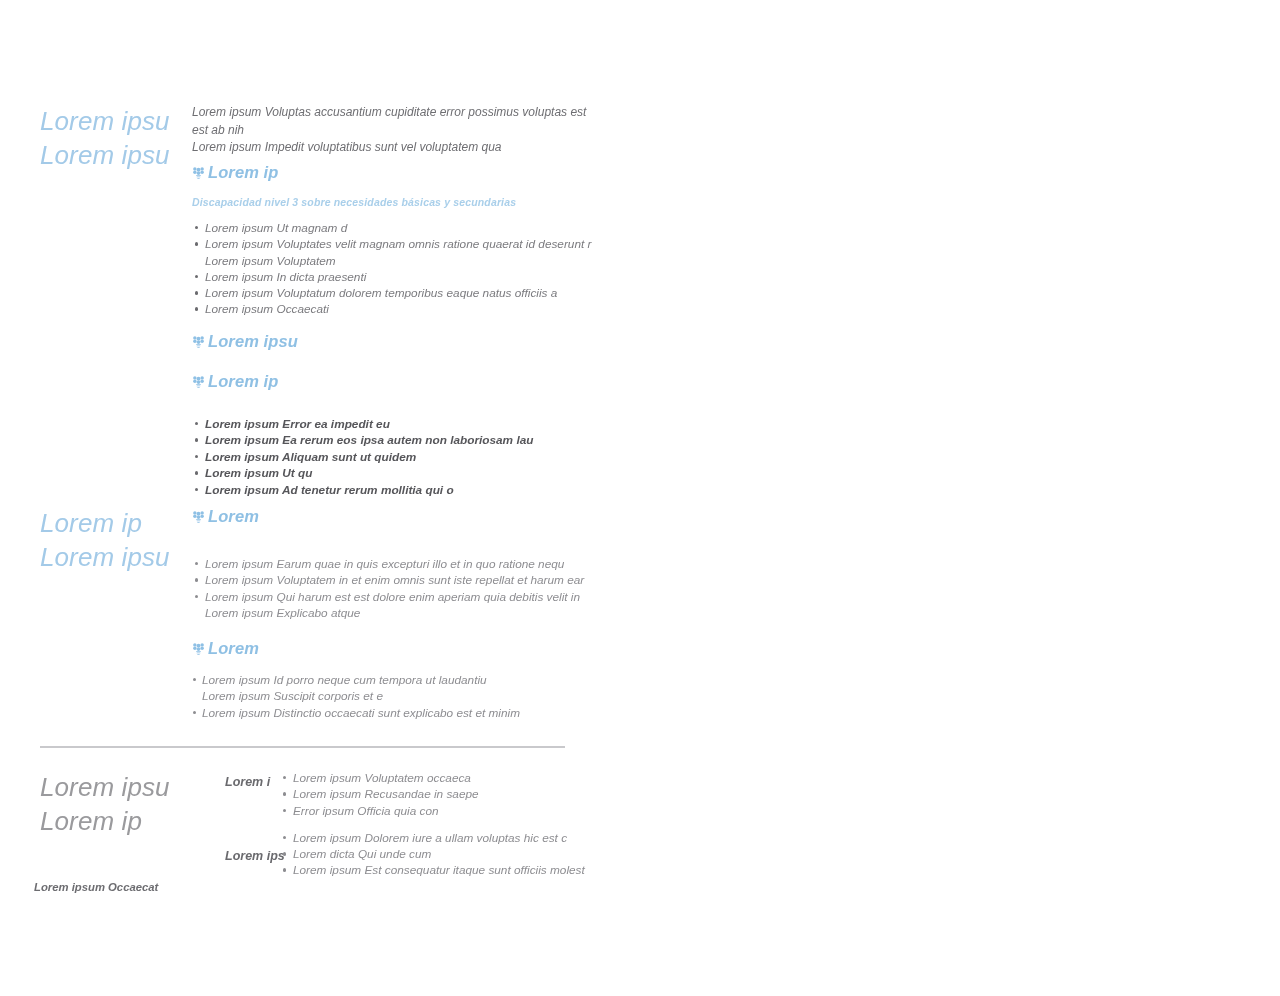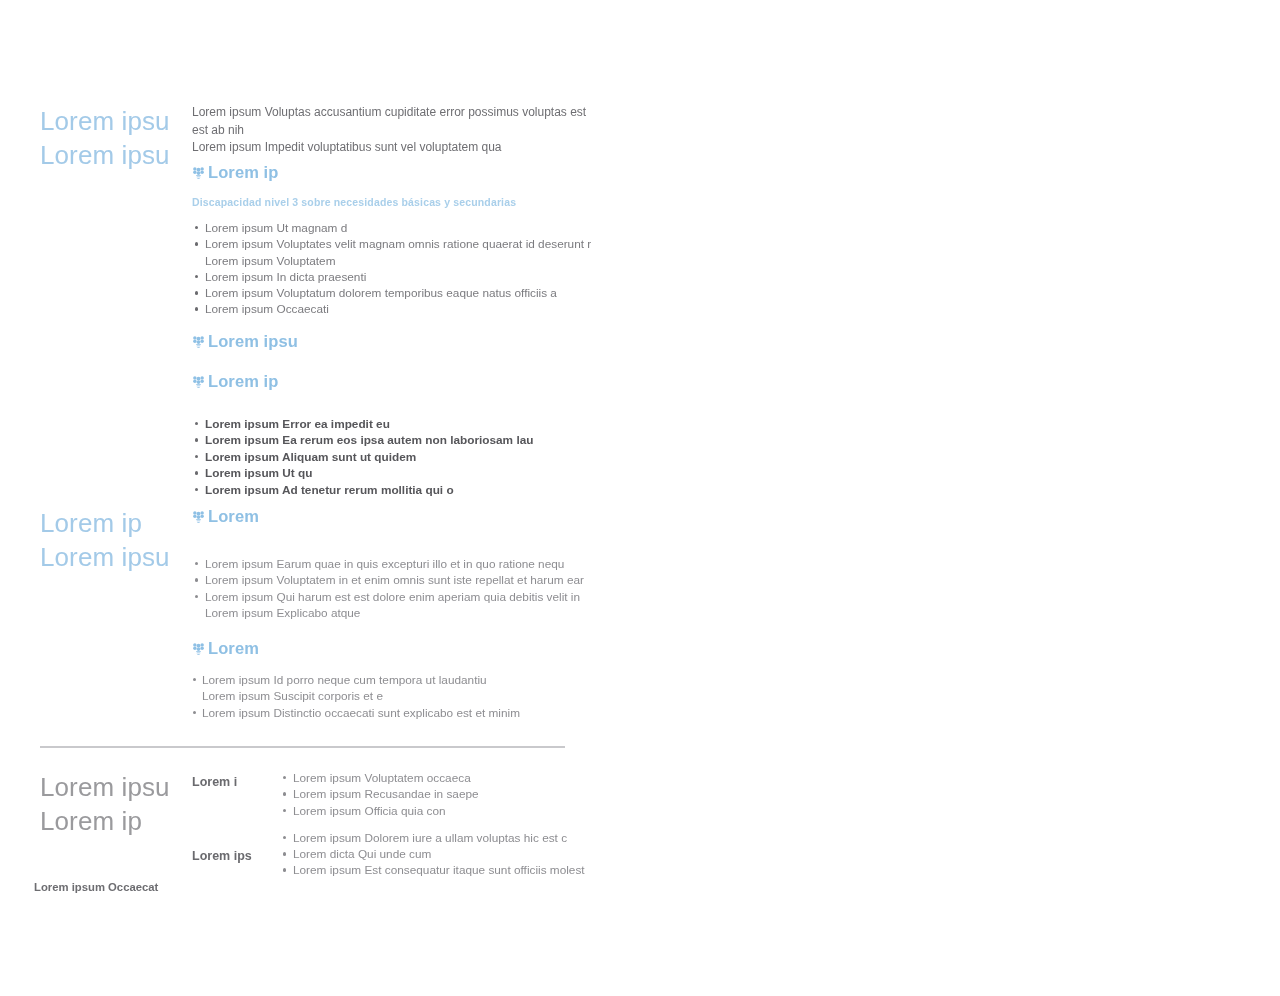--- a/index.html
+++ b/index.html
@@ -16,20 +16,21 @@
     -webkit-font-smoothing: antialiased;
   }
 
   .page {
     position: absolute;
     left: 0;
     top: 0;
     width: 1037px;
     height: 996px;
     background: #ffffff;
+    font-style: italic;
   }
 
   
   .section {
     position: absolute;
     display: flex;
     align-items: flex-start;
   }
   .col-left {
     width: 152px;
@@ -153,20 +154,21 @@
     background: #c9c9cc;
   }
 
   
   .bottom-subhead {
     color: #6a6a6e;
     font-size: 12.5px;
     font-weight: 700;
     line-height: 17px;
     white-space: nowrap;
+    margin-left: 33px;
   }
   .footer-note {
     position: absolute;
     left: 34px;
     top: 880px;
     color: #6d6d71;
     font-size: 11.3px;
     font-weight: 700;
     line-height: 15px;
   }
@@ -389,21 +391,21 @@
           <span class="bottom-subhead">Lorem i</span>
         </div>
         <ul class="blist light" style="flex:1 1 auto;">
           <li>
             <span>Lorem ipsum Voluptatem occaeca</span>
           </li>
           <li>
             <span>Lorem ipsum Recusandae in saepe</span>
           </li>
           <li>
-            <span>Lorem ipsum Officia quia con</span>
+            <span>Error ipsum Officia quia con</span>
           </li>
         </ul>
       </div>
 
       <div style="display:flex; align-items:center; margin-top:11px;">
         <div style="width:88px; flex:0 0 88px; padding-top:2px;">
           <span class="bottom-subhead">Lorem ips</span>
         </div>
         <ul class="blist light" style="flex:1 1 auto;">
           <li>

